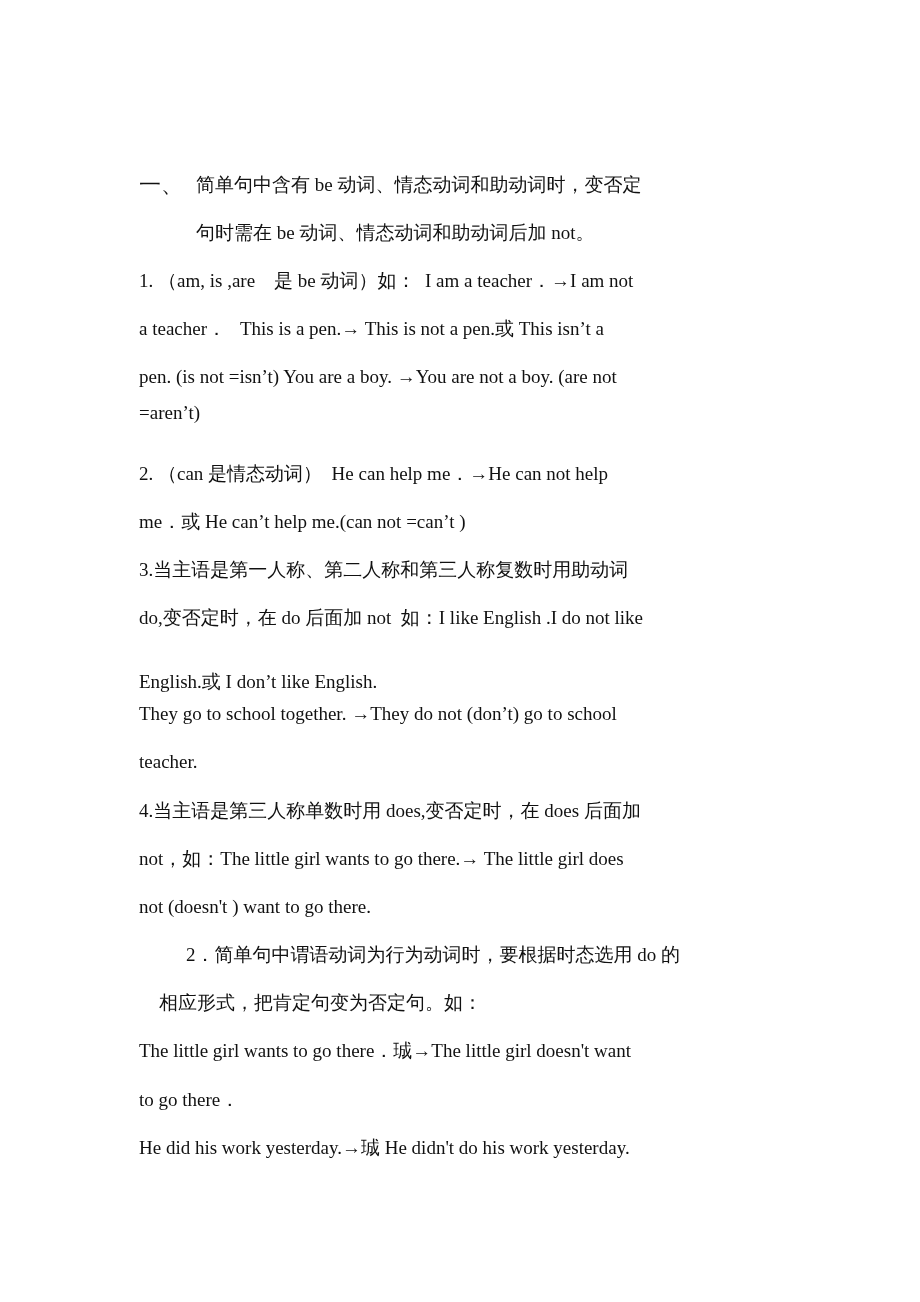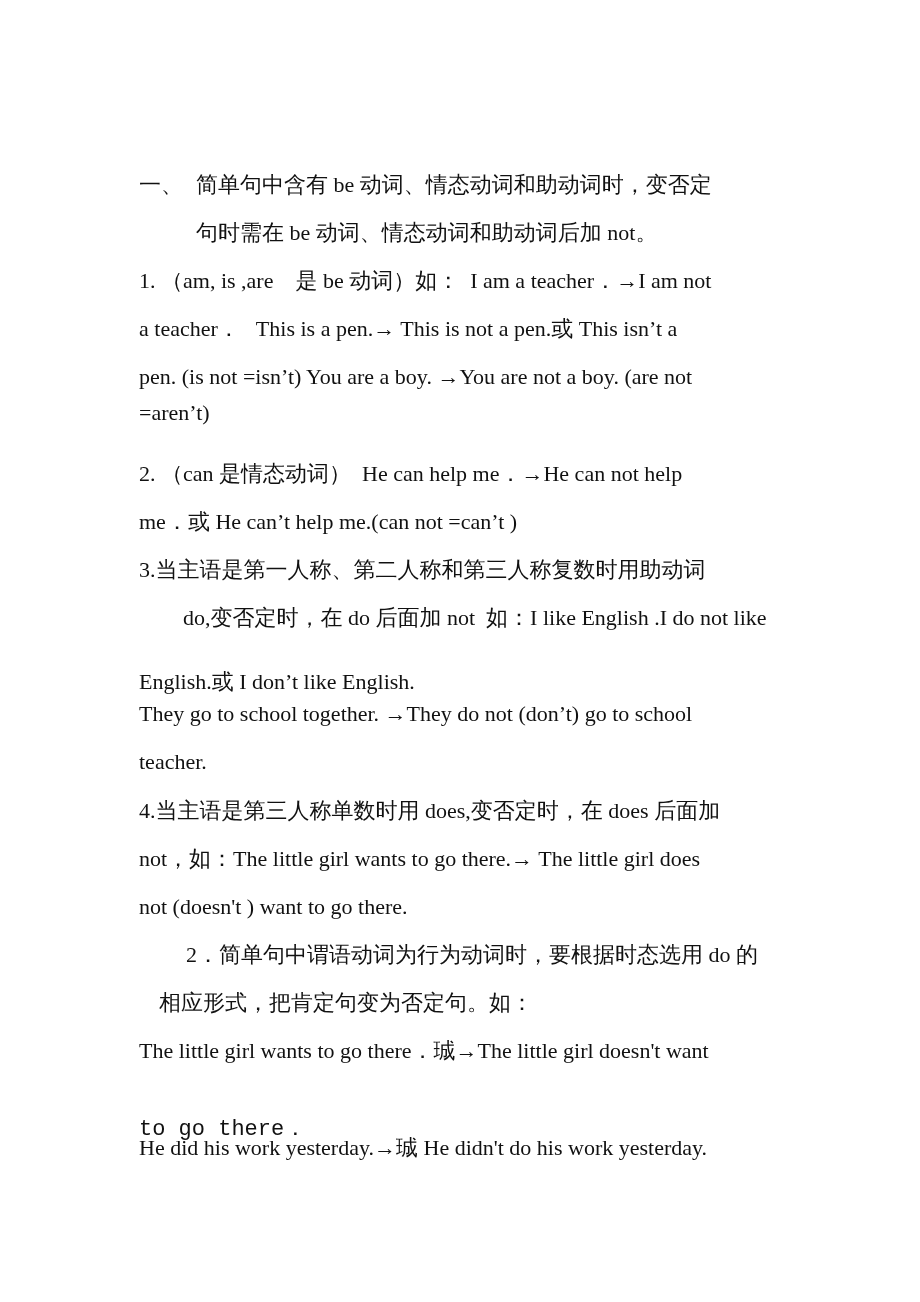--- a/index.html
+++ b/index.html
@@ -17,21 +17,21 @@
     }
     .page {
       position: absolute;
       left: 0; top: 0;
       width: 920px; height: 1302px;
       background: #ffffff;
     }
     .line {
       position: absolute;
       left: 139px;
-      font-size: 22px;
+      font-size: 19px;
       line-height: 30px;
       white-space: pre;
       letter-spacing: 0px;
     }
     .heading-num {
       position: absolute;
       left: 139px;
       font-size: 22px;
       line-height: 30px;
       white-space: pre;
@@ -58,33 +58,33 @@
     <div class="line" style="top:398px;">=aren’t)</div>
   </div>
 
   <div>
     <div class="line" style="top:459px;">2. （can 是情态动词）  He can help me．→He can not help</div>
     <div class="line" style="top:507px;">me．或 He can’t help me.(can not =can’t )</div>
   </div>
 
   <div>
     <div class="line" style="top:555px;">3.当主语是第一人称、第二人称和第三人称复数时用助动词</div>
-    <div class="line" style="top:603px;margin-left:44px;">do,变否定时，在 do 后面加 not  如：I like English .I do not like</div>
+    <div class="line" style="top:603px;">do,变否定时，在 do 后面加 not  如：I like English .I do not like</div>
     <div class="line" style="top:667px;">English.或 I don’t like English.</div>
     <div class="line" style="top:699px;">They go to school together. →They do not (don’t) go to school</div>
     <div class="line" style="top:747px;">teacher.</div>
   </div>
 
   <div>
     <div class="line" style="top:796px;">4.当主语是第三人称单数时用 does,变否定时，在 does 后面加</div>
     <div class="line" style="top:844px;">not，如：The little girl wants to go there.→ The little girl does</div>
     <div class="line" style="top:892px;">not (doesn't ) want to go there.</div>
   </div>
 
   <div>
     <div class="line" style="top:940px;margin-left:47px;">2．简单句中谓语动词为行为动词时，要根据时态选用 do 的</div>
     <div class="line" style="top:988px;margin-left:20px;">相应形式，把肯定句变为否定句。如：</div>
     <div class="line" style="top:1036px;">The little girl wants to go there．珹→The little girl doesn't want</div>
-    <div class="line" style="top:1115px;font-family:Liberation Mono, monospace;">to go there．</div>
+    <div class="line" style="top:1085px;">to go there．</div>
     <div class="line" style="top:1133px;">He did his work yesterday.→珹 He didn't do his work yesterday.</div>
   </div>
 
 </div>
 
 </body></html>

